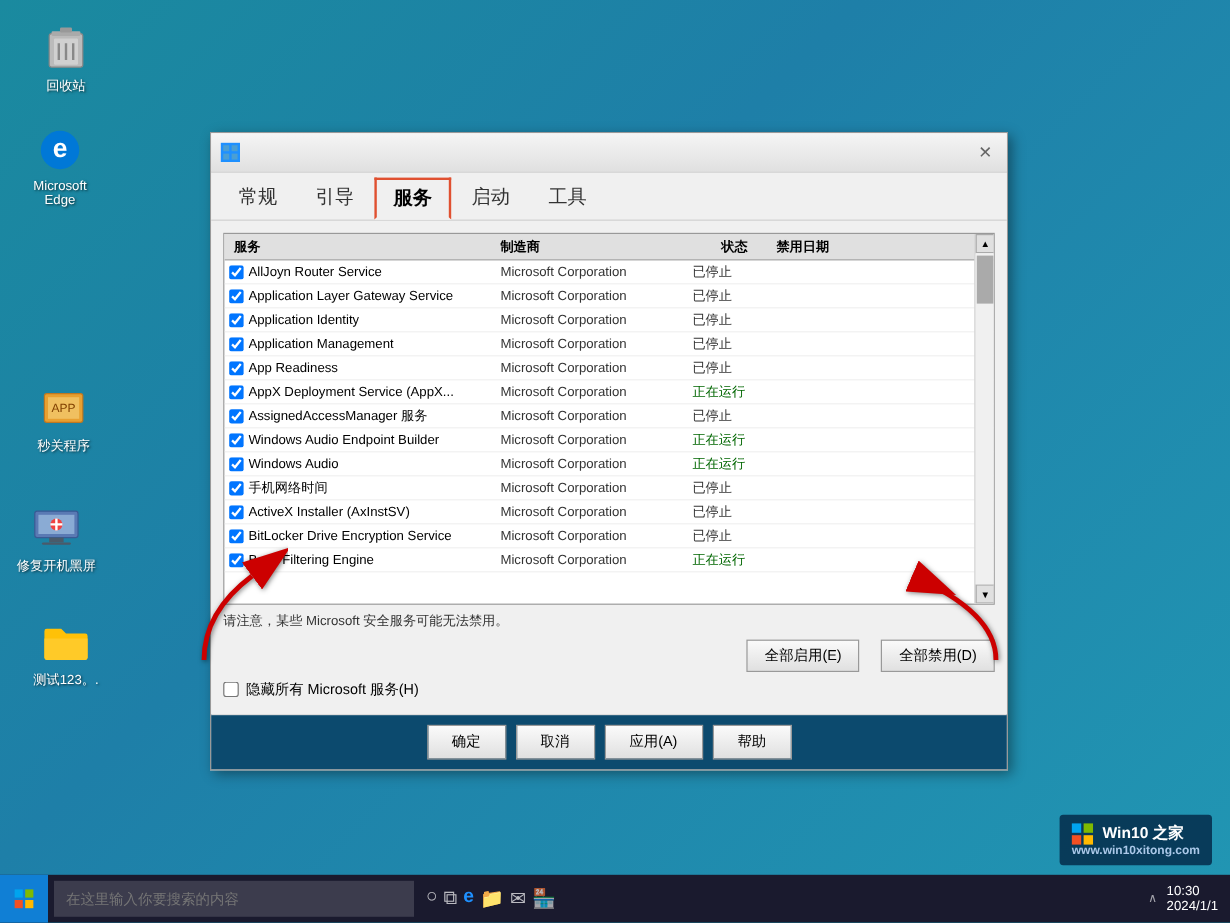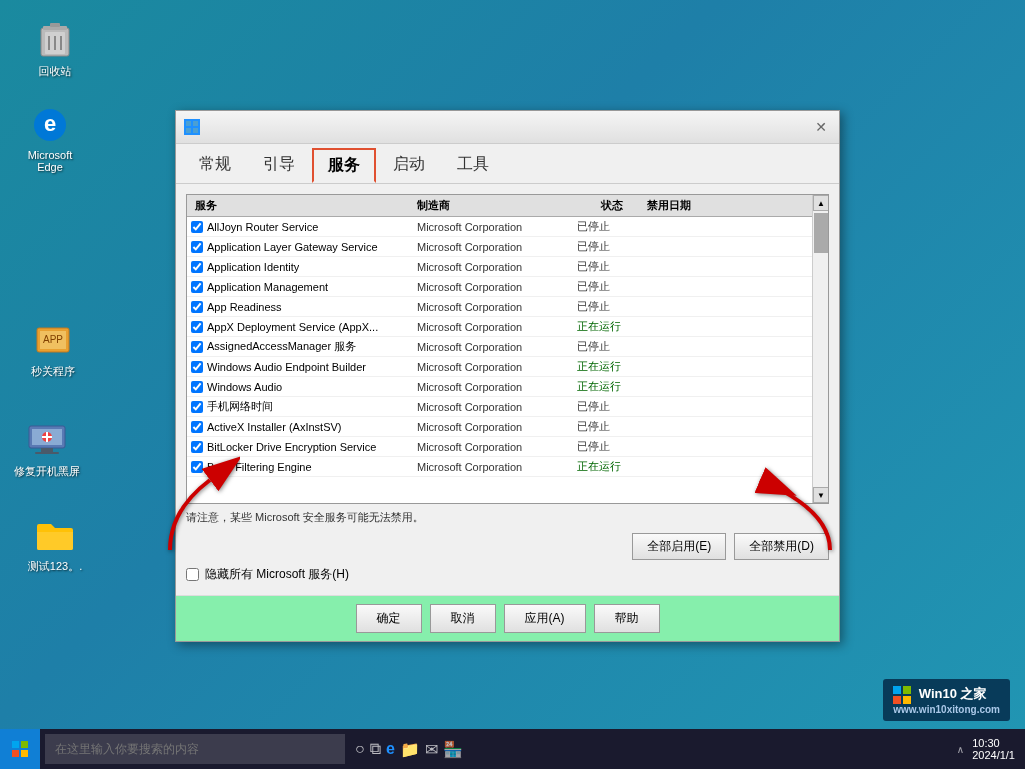--- a/index.html
+++ b/index.html
@@ -258,21 +258,21 @@
     .note-text {
       font-size: 11px;
       color: #333;
       padding: 6px 0 4px;
     }
 
     
     .buttons-row {
       display: flex;
       justify-content: flex-end;
-      gap: 8px;
+      gap: 18px;
       padding: 4px 0;
       align-items: center;
     }
     .btn {
       padding: 4px 14px;
       font-size: 12px;
       border: 1px solid #999;
       background: linear-gradient(to bottom, #fafafa, #e0e0e0);
       cursor: pointer;
       min-width: 70px;
@@ -292,21 +292,21 @@
       padding: 2px 0;
       font-size: 12px;
     }
 
     
     .dialog-footer {
       display: flex;
       justify-content: center;
       gap: 8px;
       padding: 8px;
-      background: #86efac;
+      background: #0c4a6e;
       border-top: 1px solid #ddd;
     }
     .footer-btn {
       padding: 5px 20px;
       font-size: 12px;
       border: 1px solid #999;
       background: linear-gradient(to bottom, #fafafa, #e0e0e0);
       cursor: pointer;
       font-family: 'Microsoft YaHei', sans-serif;
     }

